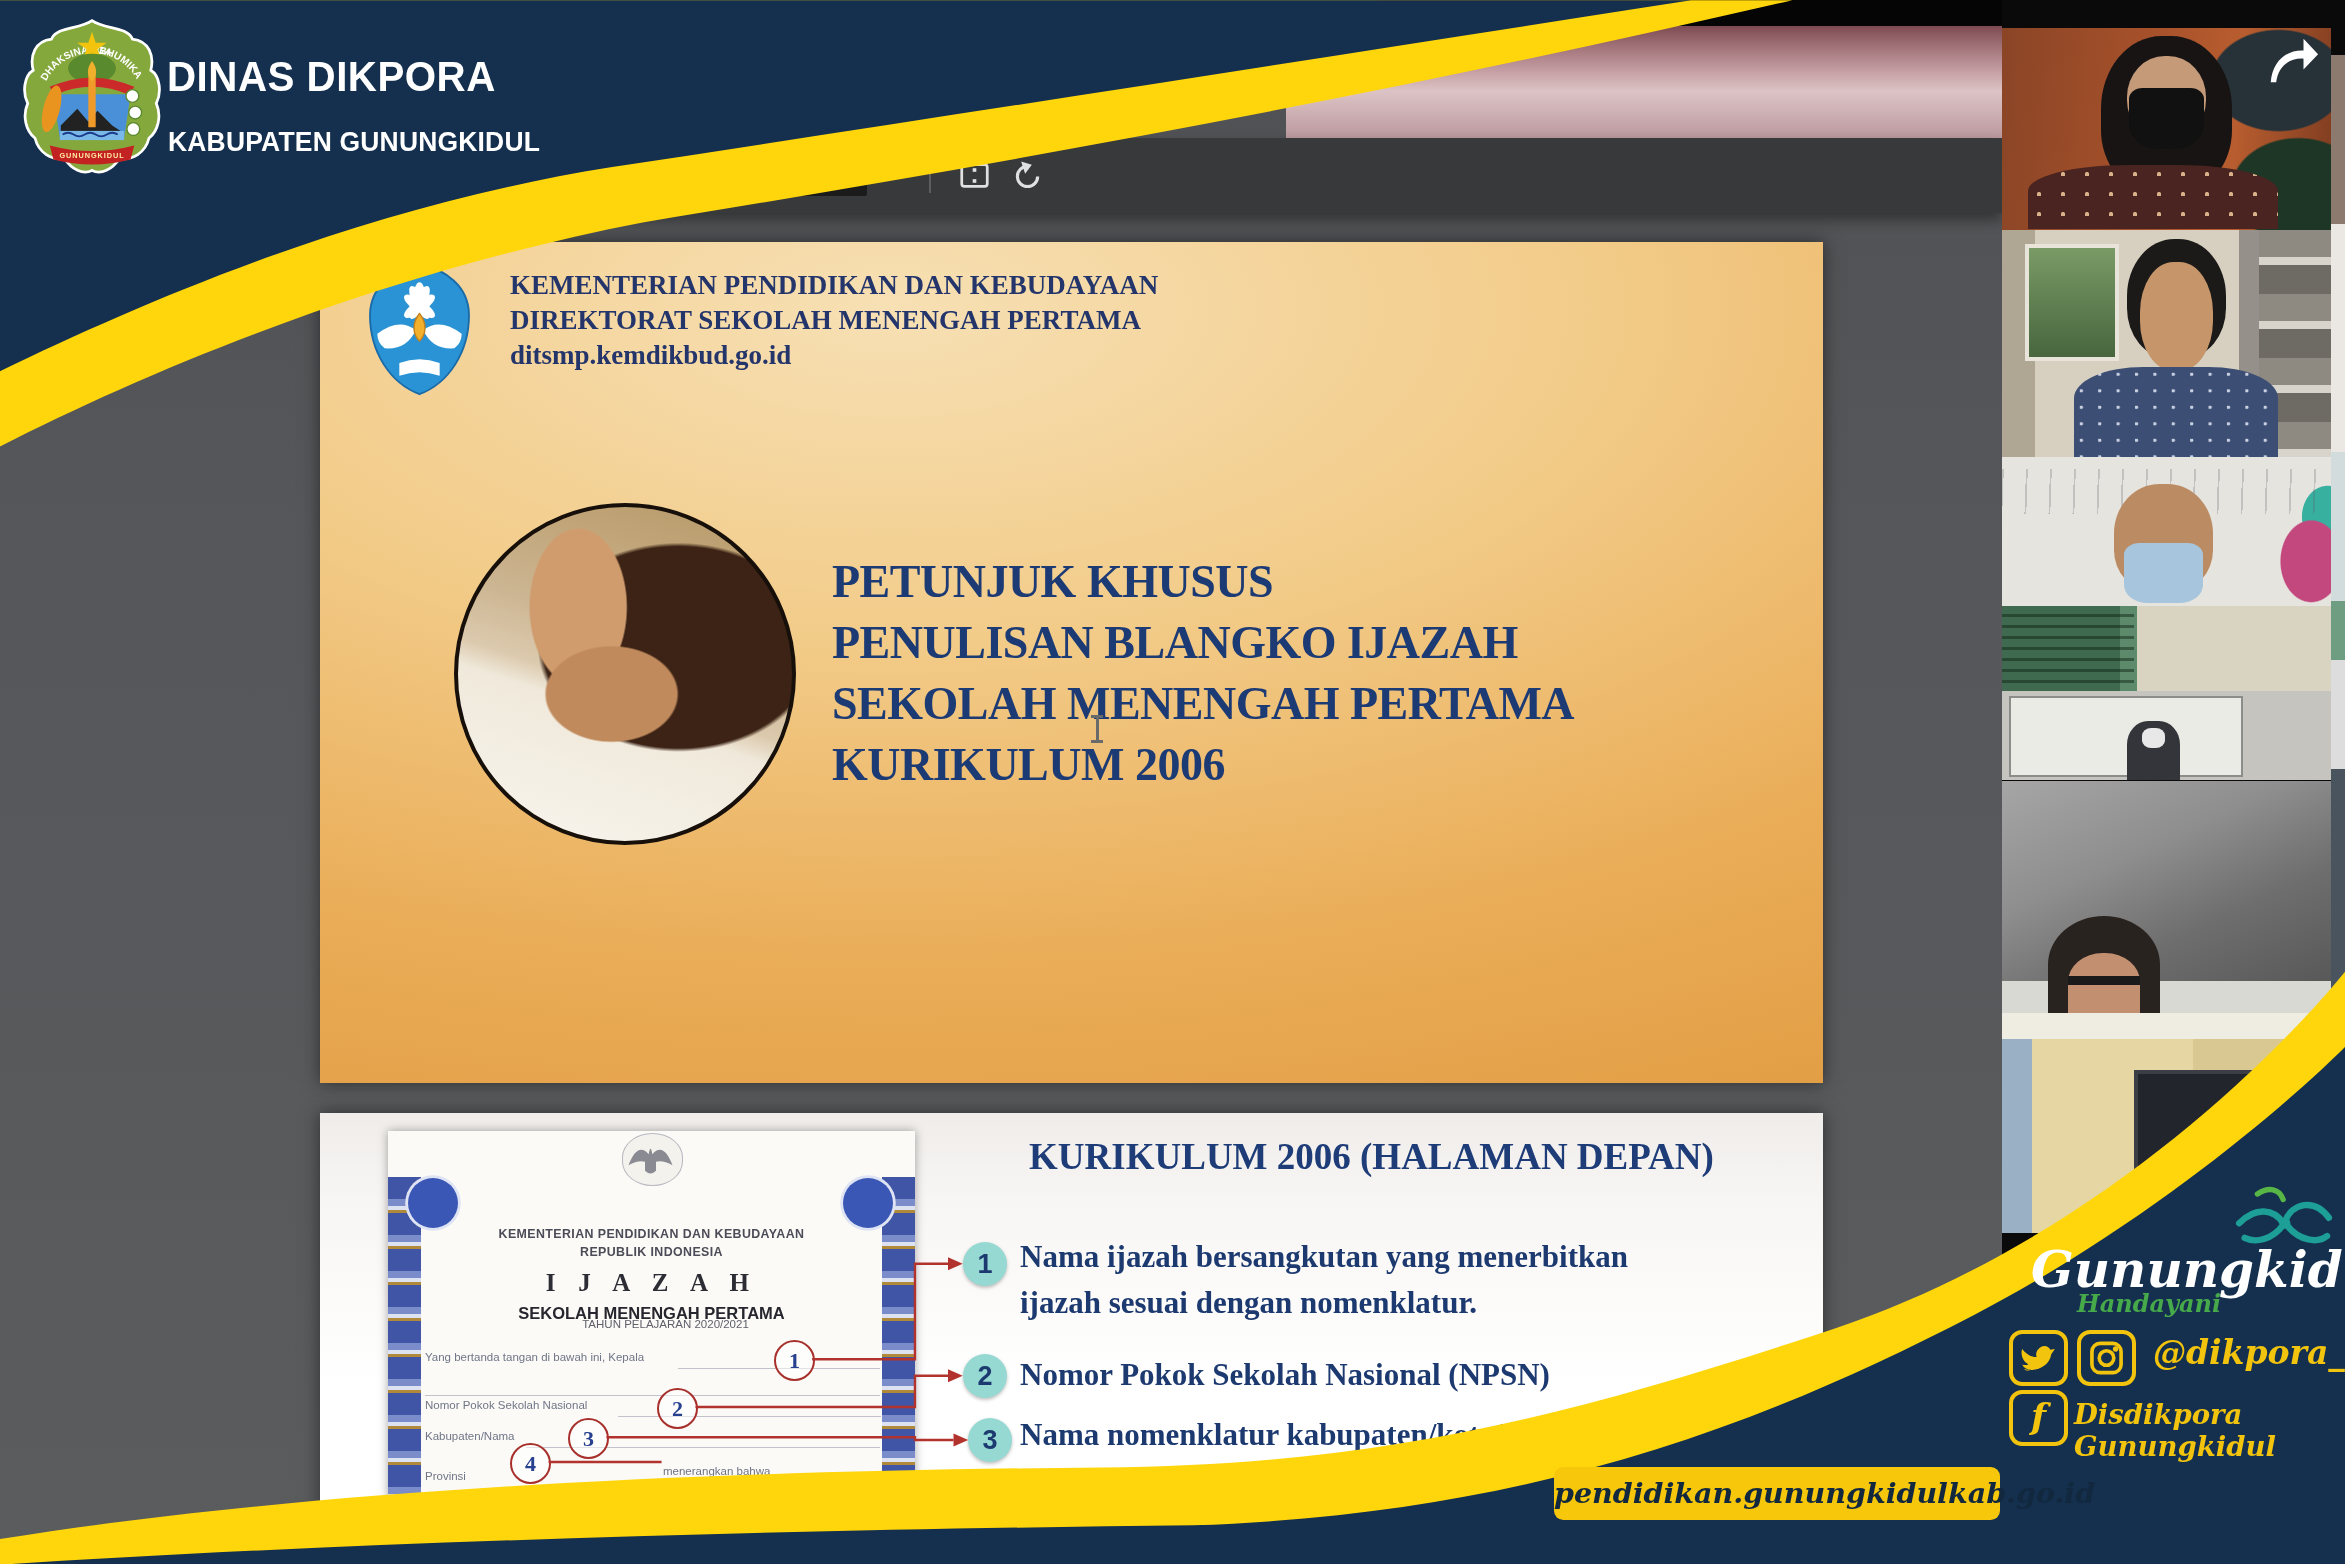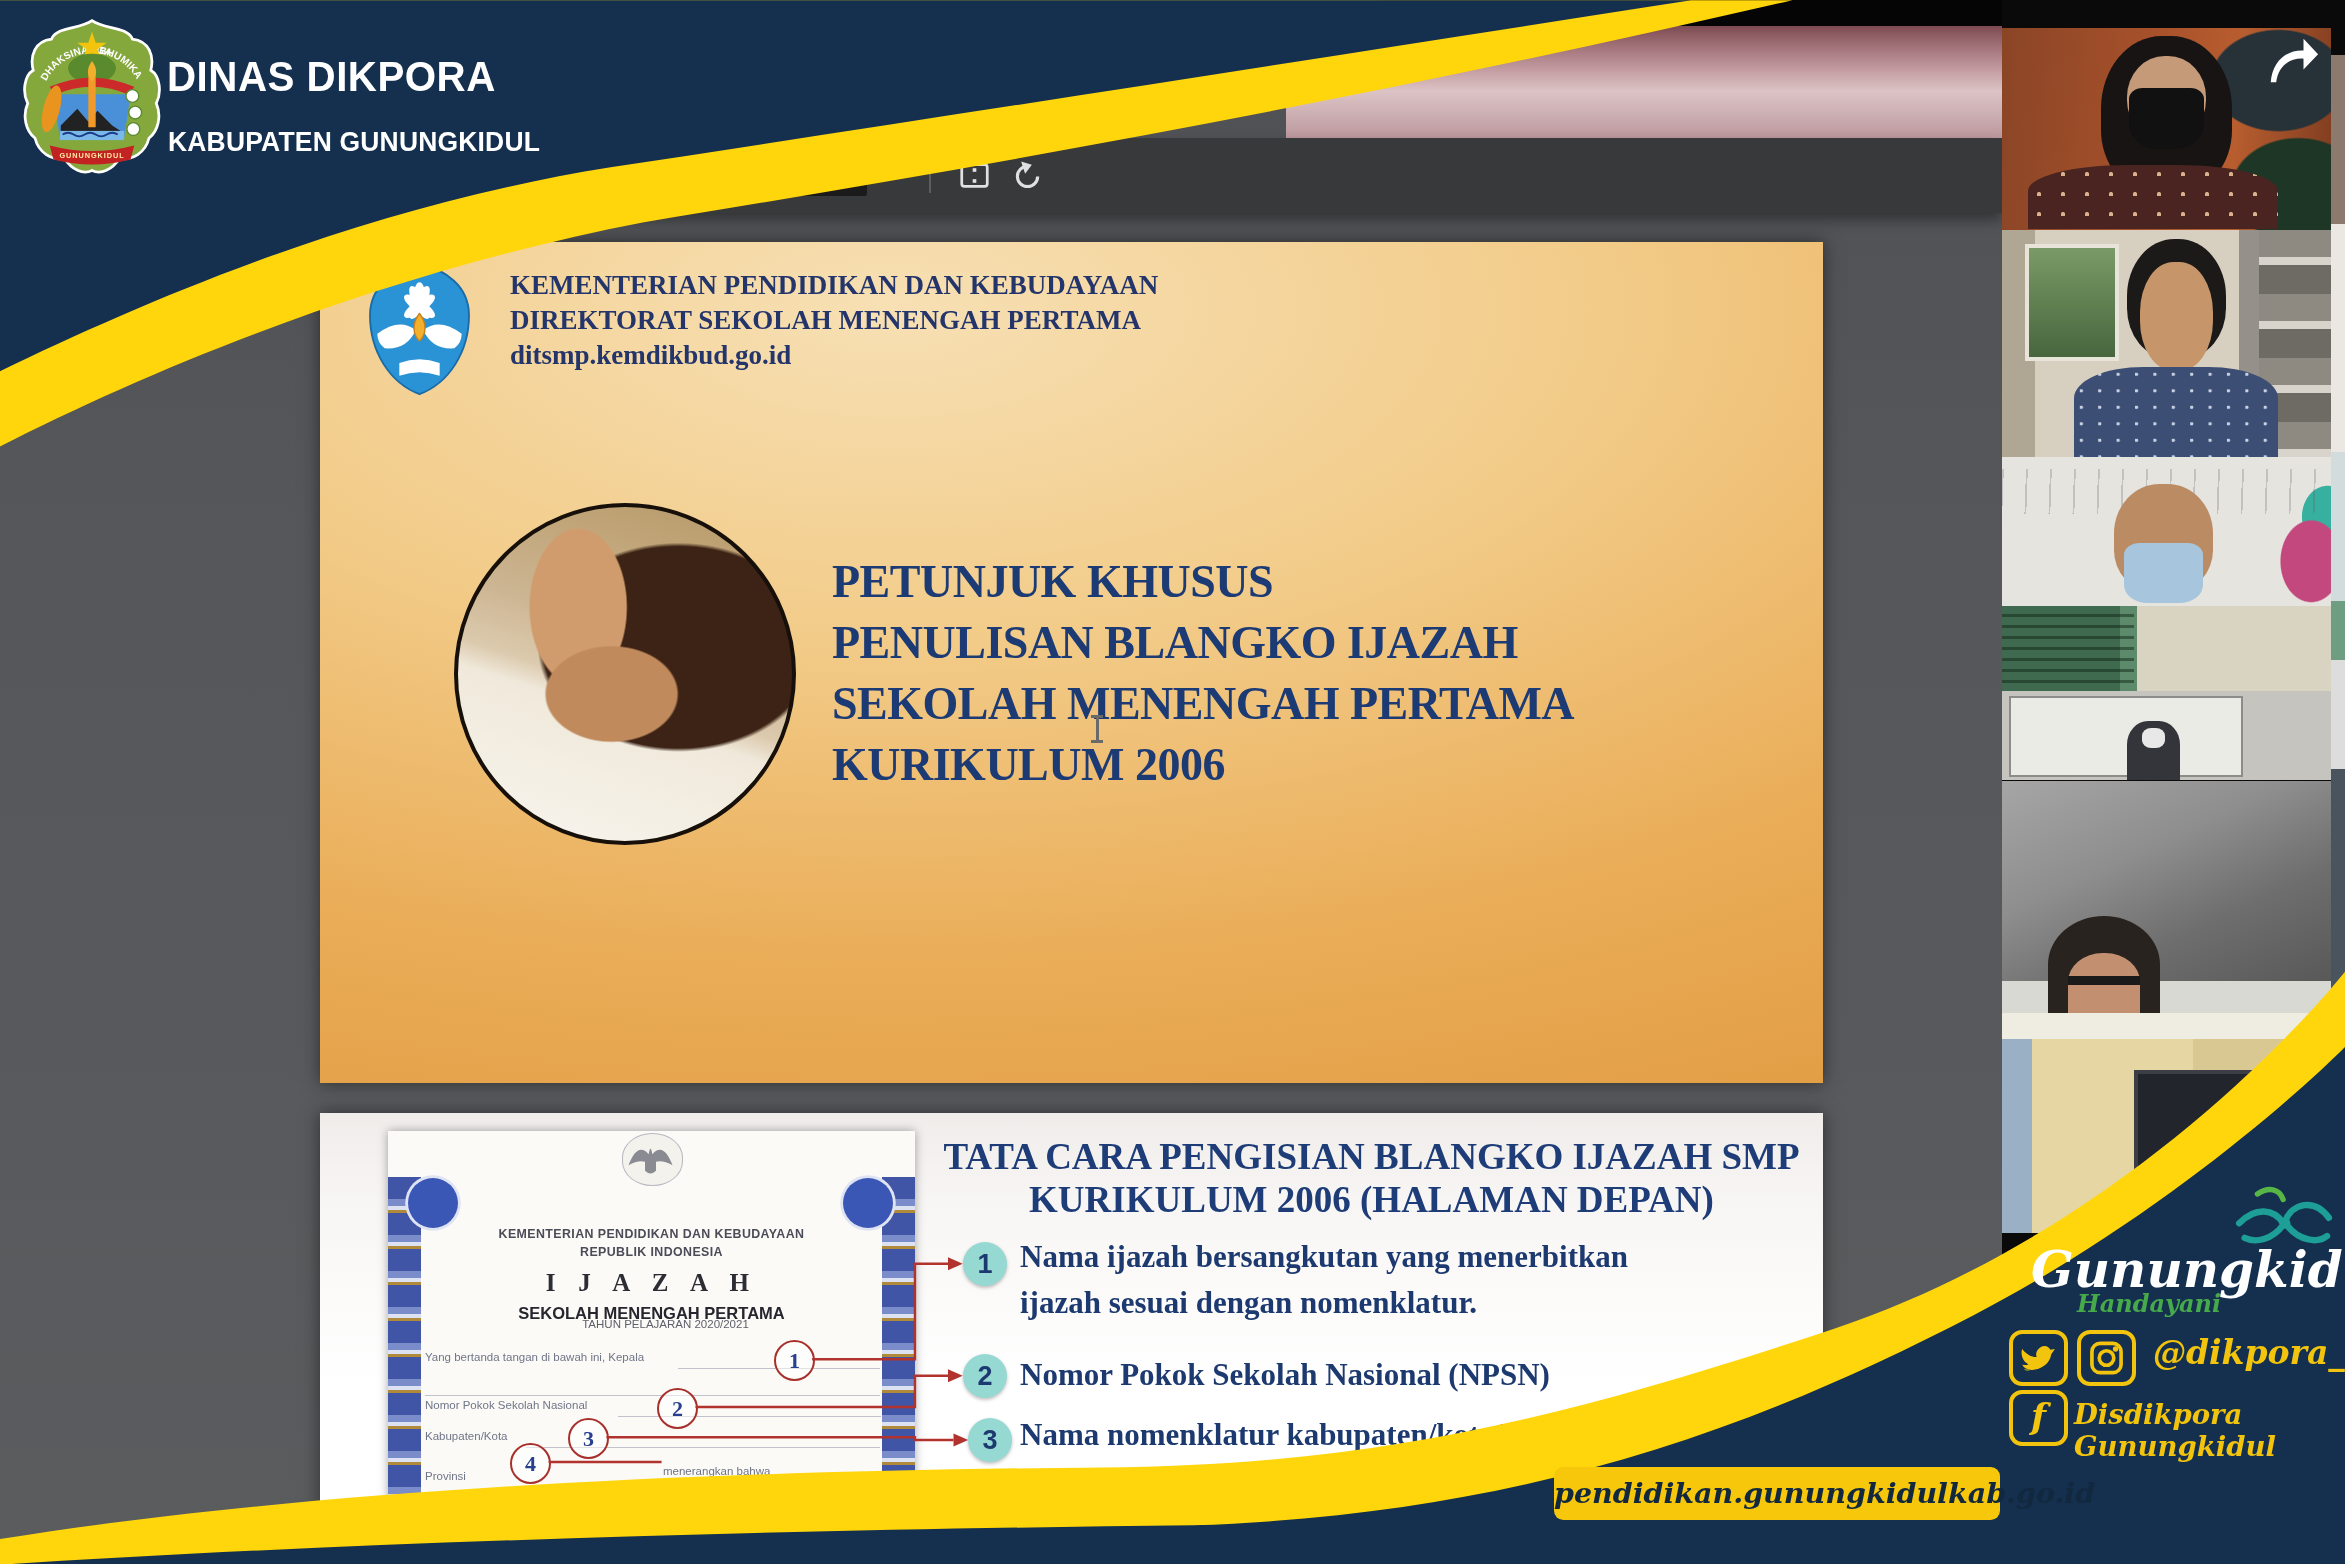--- a/index.html
+++ b/index.html
@@ -181,21 +181,20 @@
       <div>PETUNJUK KHUSUS</div>
       <div>PENULISAN BLANGKO IJAZAH</div>
       <div>SEKOLAH MENENGAH PERTAMA</div>
       <div>KURIKULUM 2006</div>
     </div>
     <div class="abs ibeam"></div>
   </div>
 
   <div class="abs slide2">
     <div class="abs s2-title">
-      <div>TATA CARA PENGISIAN BLANGKO IJAZAH SMP</div>
       <div>KURIKULUM 2006 (HALAMAN DEPAN)</div>
     </div>
 
     <div class="abs item-circle" style="left:643px;top:129px;">1</div>
     <div class="abs item-text" style="left:700px;top:121px;width:826px;">
       <div>Nama ijazah bersangkutan yang menerbitkan</div>
       <div>ijazah sesuai dengan nomenklatur.</div>
     </div>
     <div class="abs item-circle" style="left:643px;top:241px;">2</div>
     <div class="abs item-text" style="left:700px;top:239px;width:826px;">Nomor Pokok Sekolah Nasional (NPSN)</div>
@@ -220,21 +219,21 @@
       <div class="cert-c cert-ministry" style="top:114px;">REPUBLIK INDONESIA</div>
       <div class="cert-c cert-title" style="top:138px;">I J A Z A H</div>
       <div class="cert-c cert-sub" style="top:173px;">SEKOLAH MENENGAH PERTAMA</div>
       <div class="cert-c cert-year" style="top:187px;padding-left:14px;">TAHUN PELAJARAN 2020/2021</div>
 
       <div class="cert-label" style="left:37px;top:220px;">Yang bertanda tangan di bawah ini, Kepala</div>
       <div class="field-line" style="left:290px;top:237px;width:202px;"></div>
       <div class="field-line" style="left:37px;top:264px;width:455px;"></div>
       <div class="cert-label" style="left:37px;top:268px;">Nomor Pokok Sekolah Nasional</div>
       <div class="field-line" style="left:230px;top:285px;width:263px;"></div>
-      <div class="cert-label" style="left:37px;top:299px;">Kabupaten/Kota</div>
+      <div class="cert-label" style="left:37px;top:299px;">Kabupaten/Nama</div>
       <div class="field-line" style="left:138px;top:316px;width:354px;"></div>
       <div class="cert-label" style="left:37px;top:339px;">Provinsi</div>
       <div class="cert-note" style="left:275px;top:334px;">menerangkan bahwa</div>
 
       <div class="red-circle" style="left:386px;top:209px;">1</div>
       <div class="red-circle" style="left:269px;top:257px;">2</div>
       <div class="red-circle" style="left:180px;top:287px;">3</div>
       <div class="red-circle" style="left:122px;top:312px;">4</div>
     </div>
 

